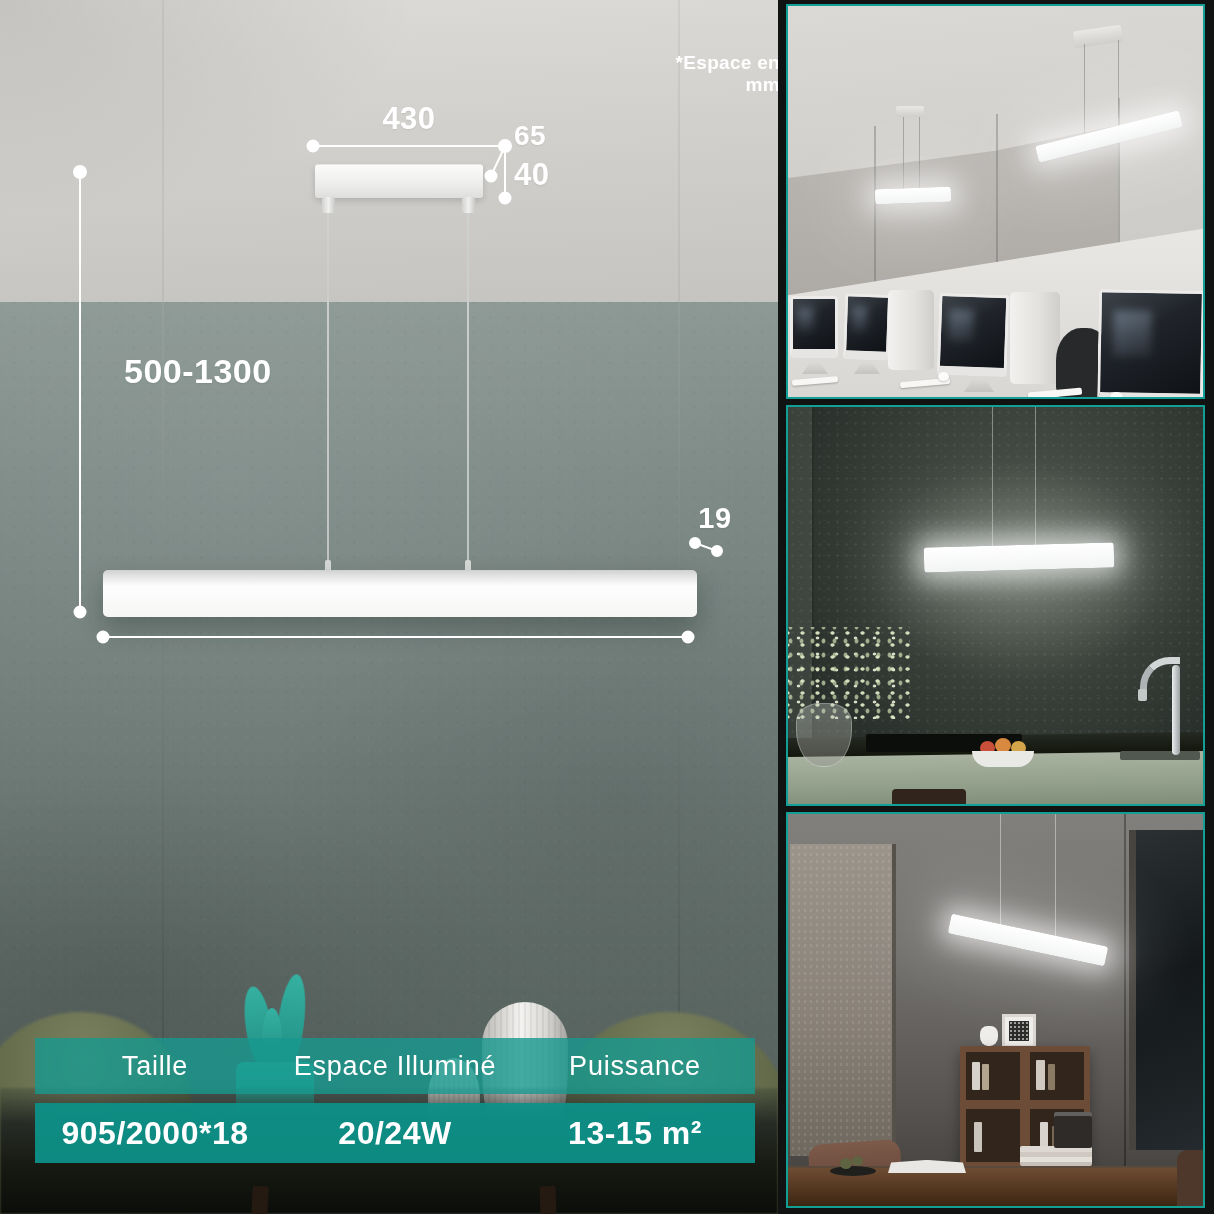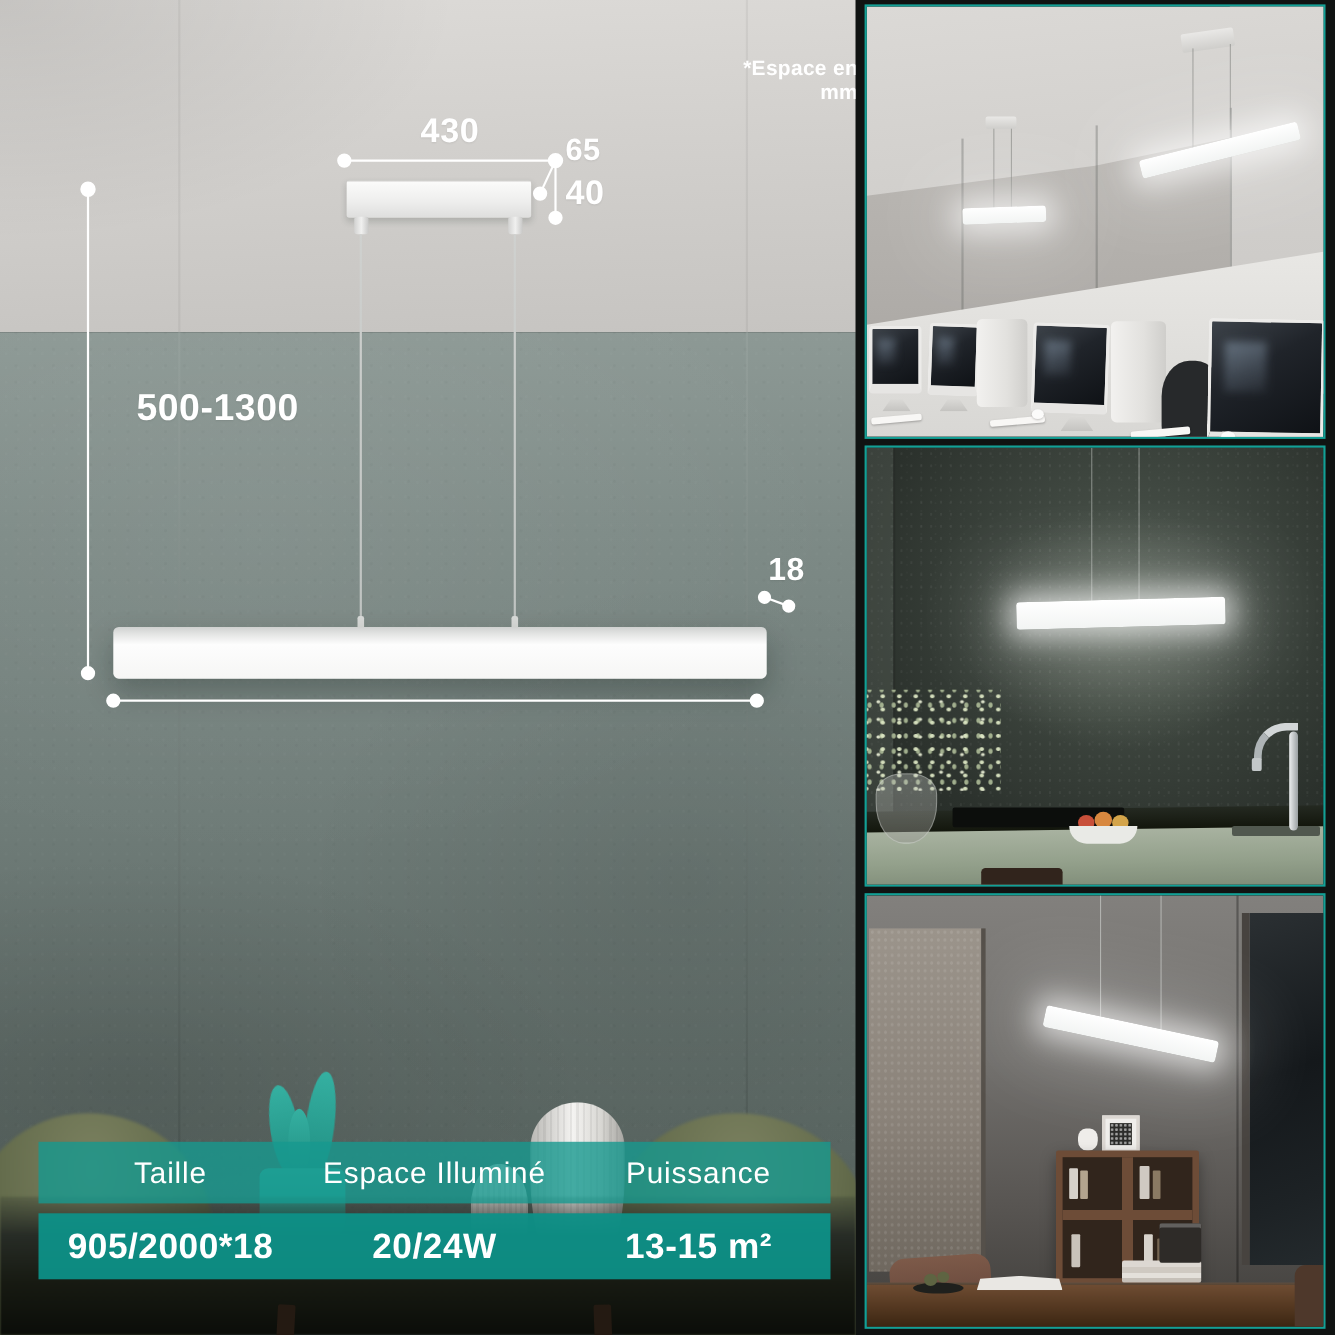--- a/index.html
+++ b/index.html
@@ -231,21 +231,21 @@
         <circle cx="103" cy="637" r="5.5"></circle>
           <circle cx="688" cy="637" r="5.5"></circle>
       </g>
     </svg>
 
     <span class="note">*Espace en mm</span>
     <span class="dim" style="left:313px;top:101px;width:192px;text-align:center;font-size:31px;">430</span>
     <span class="dim" style="left:514px;top:120px;font-size:28px;">65</span>
     <span class="dim" style="left:514px;top:157px;font-size:31px;">40</span>
     <span class="dim" style="left:112px;top:352px;font-size:34px;margin-left:12px;">500-1300</span>
-    <span class="dim" style="left:688px;top:502px;width:54px;text-align:center;font-size:29px;">18</span>
+    <span class="dim" style="left:688px;top:502px;width:54px;text-align:center;font-size:29px;">19</span>
 
     <div class="spec-head">
       <div class="spec-cell">Taille</div>
       <div class="spec-cell">Espace Illuminé</div>
       <div class="spec-cell">Puissance</div>
     </div>
     <div class="spec-vals">
       <div class="spec-cell">905/2000*18</div>
       <div class="spec-cell">20/24W</div>
       <div class="spec-cell">13-15 m²</div>

